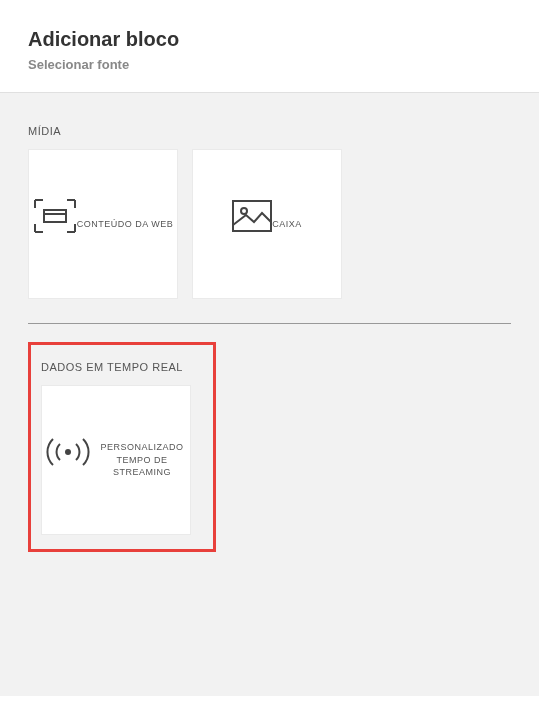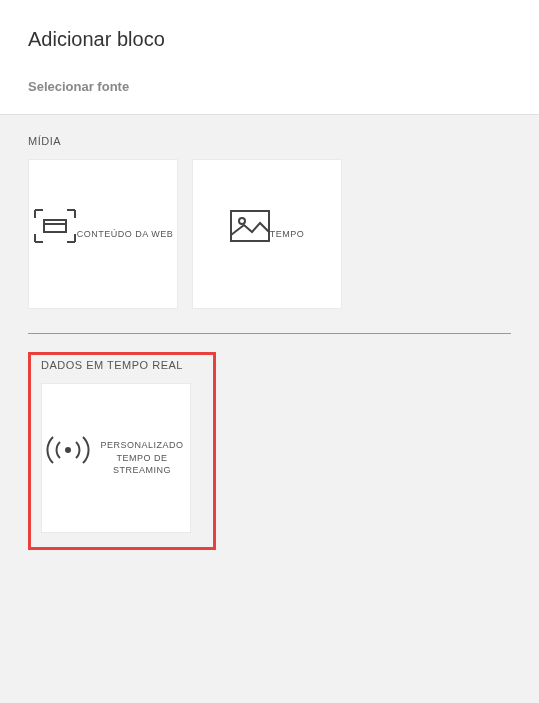--- a/index.html
+++ b/index.html
@@ -14,40 +14,40 @@
       height: 703px;
       overflow: hidden;
     }
     .header {
       background: #ffffff;
       padding: 28px 28px 20px 28px;
       border-bottom: 1px solid #e0e0e0;
     }
     .title {
       font-size: 20px;
-      font-weight: 400;
+      font-weight: 700;
       color: #333333;
-      margin-bottom: 28px;
+      margin-bottom: 6px;
     }
     .subtitle {
       font-size: 13px;
       color: #888888;
       font-weight: bold;
     }
     .content {
       background: #f2f2f2;
       padding: 20px 28px;
       height: calc(100% - 100px);
     }
     .section-label {
       font-size: 11px;
       color: #555555;
       letter-spacing: 0.5px;
       margin-bottom: 12px;
-      margin-top: 0;
+      margin-top: 12px;
     }
     .tile-grid {
       display: flex;
       flex-wrap: wrap;
       gap: 14px;
       margin-bottom: 24px;
     }
     .tile {
       background: #ffffff;
       width: 150px;
@@ -118,21 +118,21 @@
     </div>
 
     <div class="tile">
       <div class="tile-icon">
         <svg width="40" height="32" viewBox="0 0 40 32">
           <rect x="1" y="1" width="38" height="30" stroke="#444" stroke-width="2" fill="none"></rect>
           <circle cx="12" cy="11" r="3" stroke="#444" stroke-width="2" fill="none"></circle>
           <path d="M 1 25 L 14 15 L 22 22 L 30 13 L 39 22" stroke="#444" stroke-width="2" fill="none"></path>
         </svg>
       </div>
-      <div class="tile-label">TEMPO</div>
+      <div class="tile-label">CAIXA</div>
     </div>
 
 
 
   </div>
 
   <hr class="divider">
 
   <div class="highlighted-section">
     <div class="section-label">DADOS EM TEMPO REAL</div>

